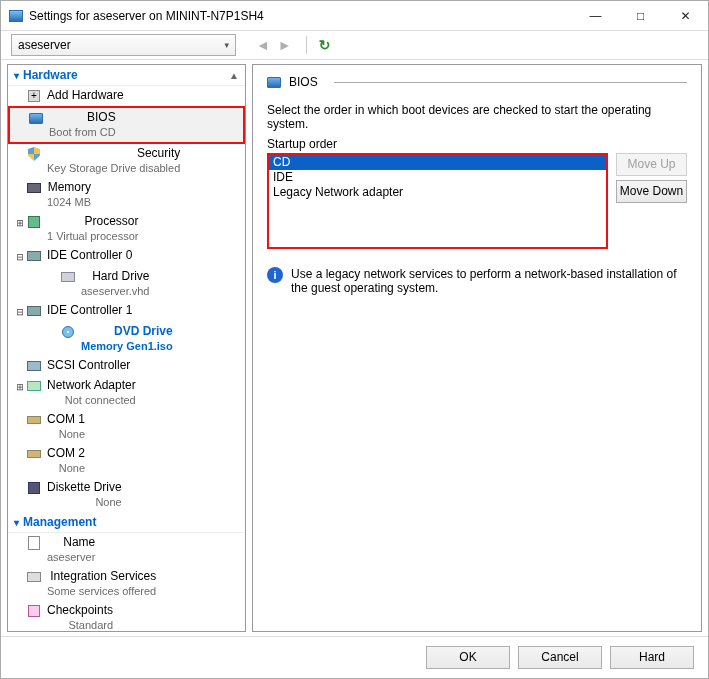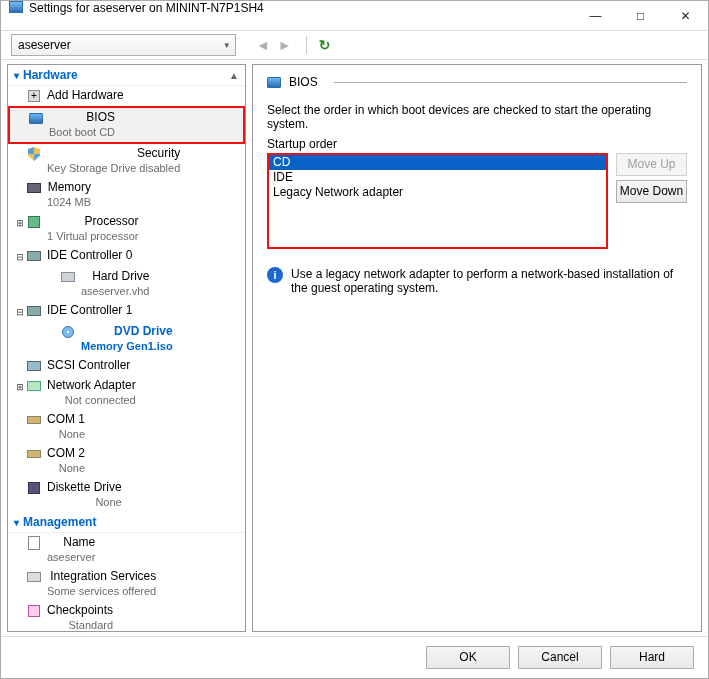--- a/index.html
+++ b/index.html
@@ -1,18 +1,18 @@
 <!DOCTYPE html>
 <html><head>
 <meta charset="utf-8">
 <style>
   * { box-sizing: border-box; font-family: "Segoe UI", Tahoma, sans-serif; font-size: 12px; }
   body { margin: 0; background: #fff; }
   .window { width: 709px; height: 679px; border: 1px solid #aaa; background: #fff; display: flex; flex-direction: column; position: relative; }
-  .titlebar { height: 30px; display: flex; align-items: flex-start; padding: 0 0 0 8px; border-bottom: 1px solid #ddd; }
+  .titlebar { height: 30px; display: flex; align-items: center; padding: 0 0 0 8px; border-bottom: 1px solid #ddd; }
   .titlebar .title { flex: 1; padding-left: 6px; }
   .titlebar .winbtn { width: 45px; height: 29px; display: flex; align-items: center; justify-content: center; color: #222; }
   .toolbar { height: 28px; display: flex; align-items: center; padding: 4px 10px; gap: 6px; }
   .vm-select { width: 225px; height: 22px; border: 1px solid #adadad; background: linear-gradient(#fdfdfd,#f0f0f0); display: flex; align-items: center; padding: 0 6px; justify-content: space-between; }
   .nav-arrows { display: flex; gap: 4px; margin-left: 12px; align-items: center;}
   .nav-arrow { color: #b0b0b0; font-size: 14px; padding: 0 2px;}
   .divider { width: 1px; height: 18px; background: #ccc; margin: 0 6px;}
   .refresh { color: #2a8a2a; font-weight: bold; font-size: 14px;}
   .body { flex: 1; display: flex; border-top: 1px solid #ddd; min-height: 0;}
   .left { width: 239px; border: 1px solid #999; margin: 4px 0 4px 6px; display:flex; flex-direction:column; overflow: hidden;}
@@ -116,21 +116,21 @@
             </span>
         </div>
 
         <div class="tree-item selected hl-red">
           <span class="exp"></span>
           <span class="icon">
               <div class="ic-monitor"></div>
             </span>
           <span class="txt">
             <span class="lbl">BIOS</span>
-            <span class="sub">Boot boot CD</span>
+            <span class="sub">Boot from CD</span>
           </span>
         </div>
 
         <div class="tree-item">
           <span class="exp"></span>
           <span class="icon">
               <div class="ic-shield"></div>
             </span>
           <span class="txt">
             <span class="lbl">Security</span>
@@ -315,21 +315,21 @@
           <div class="opt">Legacy Network adapter</div>
         </div>
         <div class="btncol">
           <div class="winbutton disabled">Move Up</div>
           <div class="winbutton">Move Down</div>
         </div>
       </div>
 
       <div class="info">
         <div class="iicon">i</div>
-        <div>Use a legacy network adapter to perform a network-based installation of the guest operating system.</div>
+        <div>Use a legacy network services to perform a network-based installation of the guest operating system.</div>
       </div>
     </div>
 
   </div>
 
   <div class="bottom">
     <div class="winbutton hl-red">OK</div>
     <div class="winbutton">Cancel</div>
     <div class="winbutton">Hard</div>
   </div>

